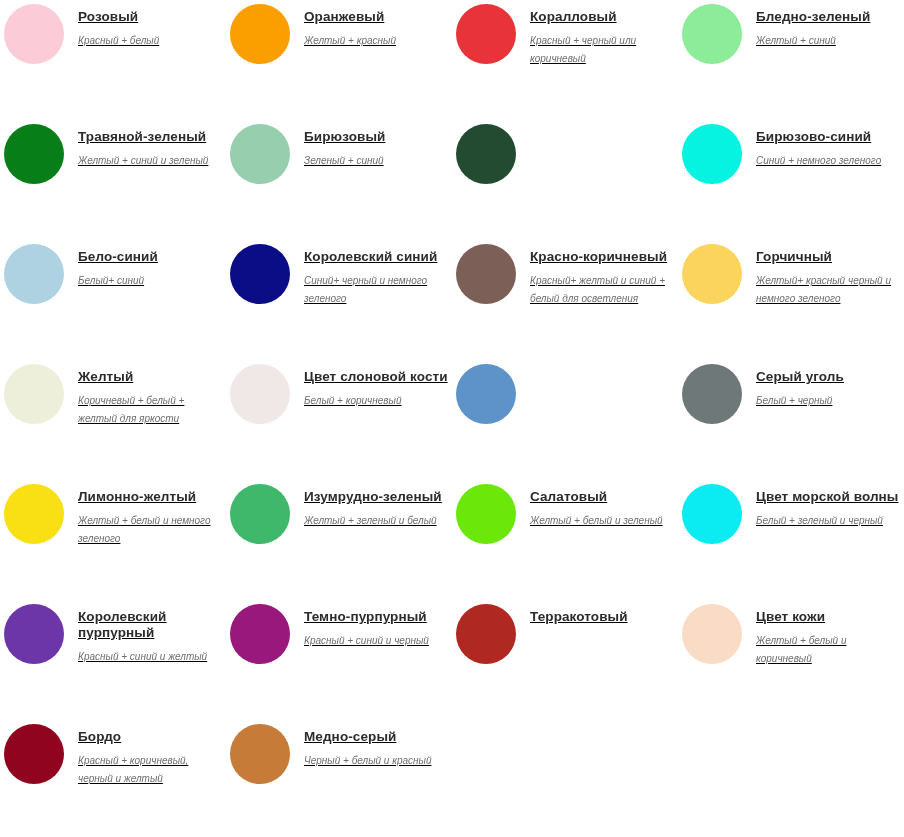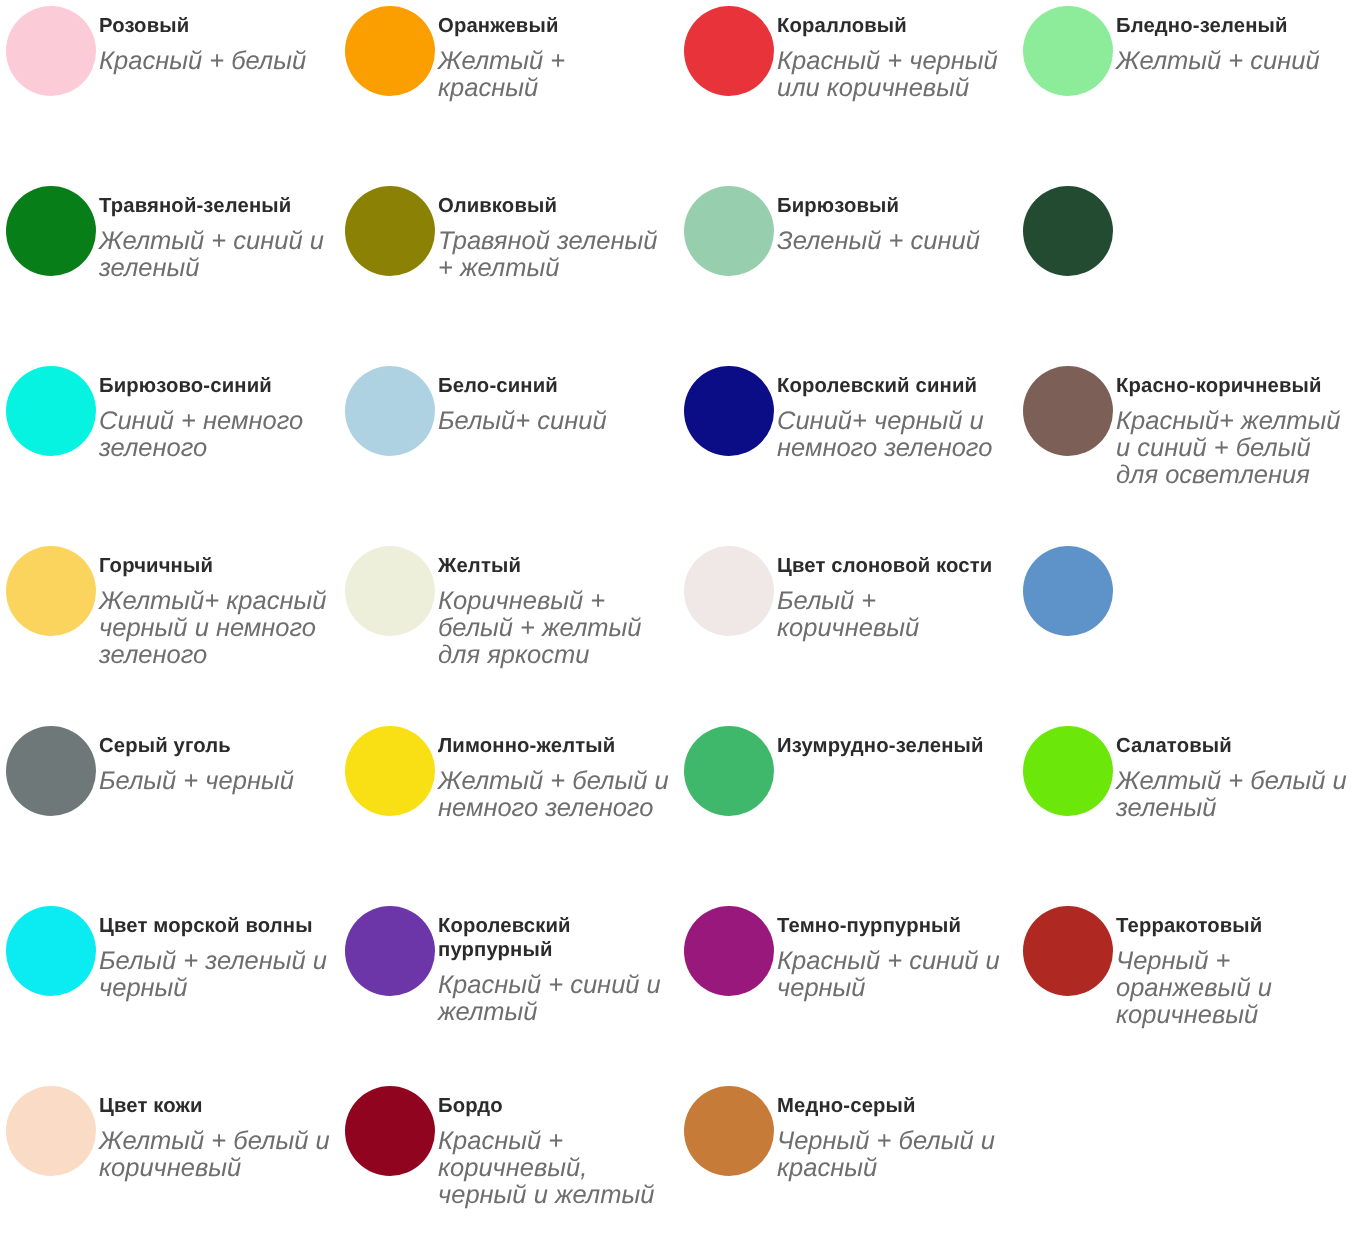--- a/index.html
+++ b/index.html
@@ -38,36 +38,37 @@
     left: 4px;
     top: 4px;
     width: 60px;
     height: 60px;
     border-radius: 50%;
     background: #cccccc;
   }
 
   .swatch-text {
     position: absolute;
-    left: 66px;
+    left: 78px;
     top: 9px;
     right: 4px;
+    text-decoration: underline;
   }
 
   .swatch-title {
     font-size: 13.5px;
     font-weight: bold;
     color: #2b2b2b;
     line-height: 16px;
     letter-spacing: 0.1px;
     margin: 0 0 7px 0;
   }
 
   .swatch-desc {
-    font-size: 17px;
+    font-size: 10px;
     font-style: italic;
     color: #6e6e6e;
     line-height: 18px;
     margin: 0;
   }
 </style>
 </head>
 <body style="background: rgb(255, 255, 255);">
 
 <div id="chart-grid">
@@ -100,27 +101,20 @@
       </div>
     </div>
     <div class="swatch-cell">
       <div class="swatch-circle" style="background: rgb(7, 126, 24);"></div>
       <div class="swatch-text">
         <div class="swatch-title">Травяной-зеленый</div>
         <div class="swatch-desc">Желтый + синий и зеленый</div>
       </div>
     </div>
     <div class="swatch-cell">
-      <div class="swatch-circle" style="background: rgb(139, 129, 4);"></div>
-      <div class="swatch-text">
-        <div class="swatch-title">Оливковый</div>
-        <div class="swatch-desc">Травяной зеленый + желтый</div>
-      </div>
-    </div>
-    <div class="swatch-cell">
       <div class="swatch-circle" style="background: rgb(151, 207, 174);"></div>
       <div class="swatch-text">
         <div class="swatch-title">Бирюзовый</div>
         <div class="swatch-desc">Зеленый + синий</div>
       </div>
     </div>
     <div class="swatch-cell">
       <div class="swatch-circle" style="background: rgb(35, 75, 50);"></div>
     </div>
     <div class="swatch-cell">
@@ -186,20 +180,21 @@
       <div class="swatch-circle" style="background: rgb(249, 224, 21);"></div>
       <div class="swatch-text">
         <div class="swatch-title">Лимонно-желтый</div>
         <div class="swatch-desc">Желтый + белый и немного зеленого</div>
       </div>
     </div>
     <div class="swatch-cell">
       <div class="swatch-circle" style="background: rgb(64, 184, 108);"></div>
       <div class="swatch-text">
         <div class="swatch-title">Изумрудно-зеленый</div>
+        <div class="swatch-desc">Желтый + зеленый и белый</div>
       </div>
     </div>
     <div class="swatch-cell">
       <div class="swatch-circle" style="background: rgb(108, 231, 10);"></div>
       <div class="swatch-text">
         <div class="swatch-title">Салатовый</div>
         <div class="swatch-desc">Желтый + белый и зеленый</div>
       </div>
     </div>
     <div class="swatch-cell">
@@ -220,21 +215,20 @@
       <div class="swatch-circle" style="background: rgb(153, 24, 123);"></div>
       <div class="swatch-text">
         <div class="swatch-title">Темно-пурпурный</div>
         <div class="swatch-desc">Красный + синий и черный</div>
       </div>
     </div>
     <div class="swatch-cell">
       <div class="swatch-circle" style="background: rgb(175, 40, 34);"></div>
       <div class="swatch-text">
         <div class="swatch-title">Терракотовый</div>
-        <div class="swatch-desc">Черный + оранжевый и коричневый</div>
       </div>
     </div>
     <div class="swatch-cell">
       <div class="swatch-circle" style="background: rgb(250, 219, 198);"></div>
       <div class="swatch-text">
         <div class="swatch-title">Цвет кожи</div>
         <div class="swatch-desc">Желтый + белый и коричневый</div>
       </div>
     </div>
     <div class="swatch-cell">

